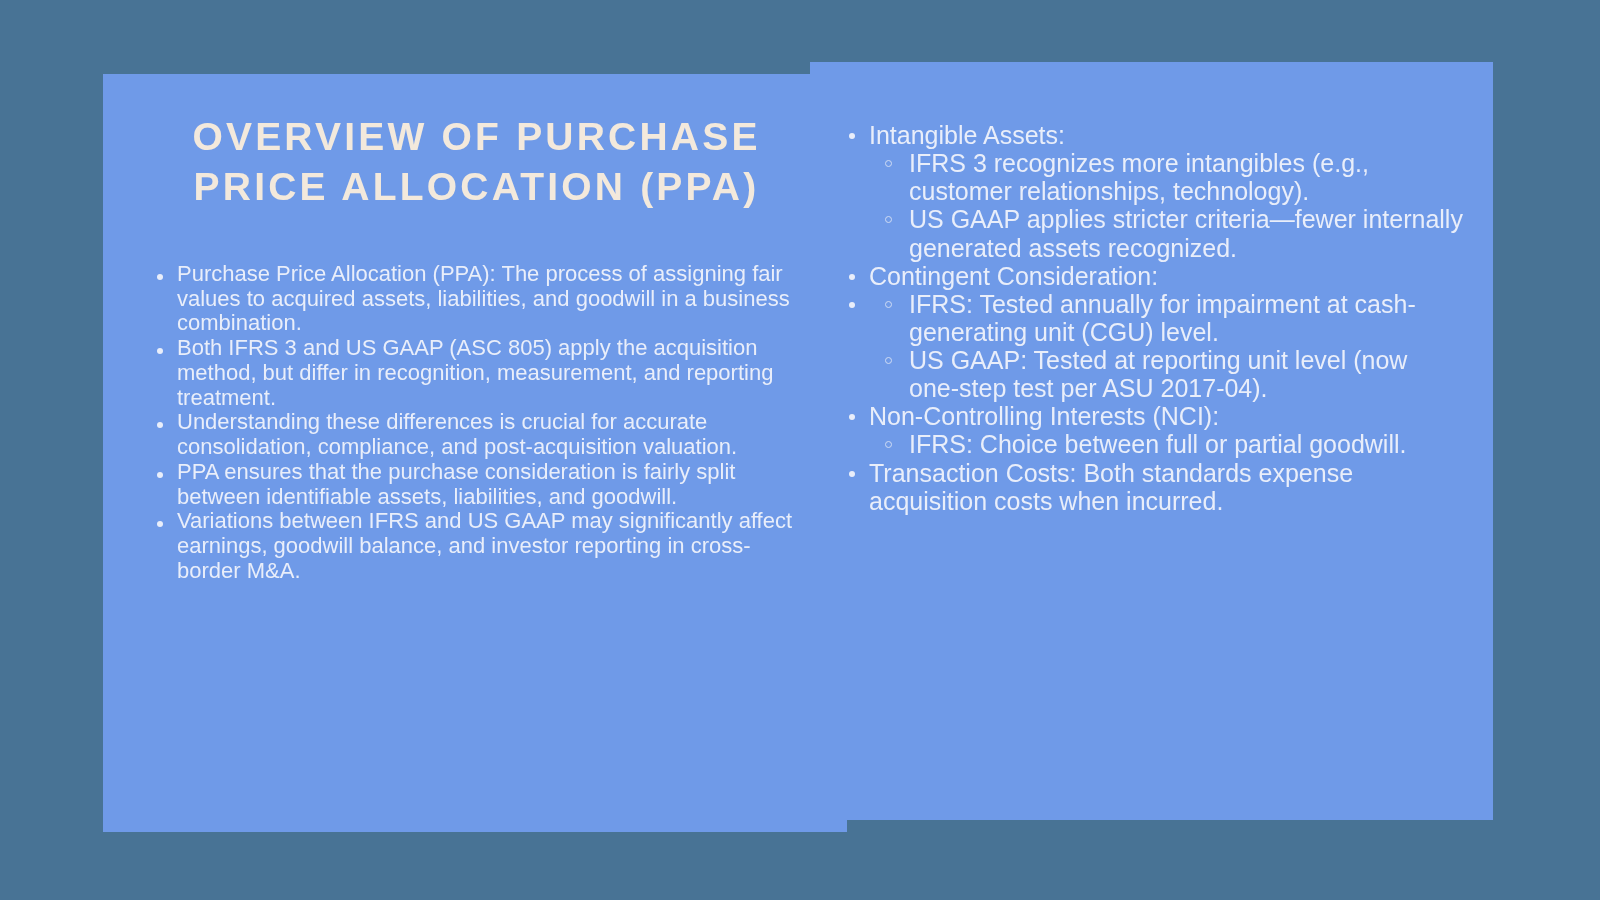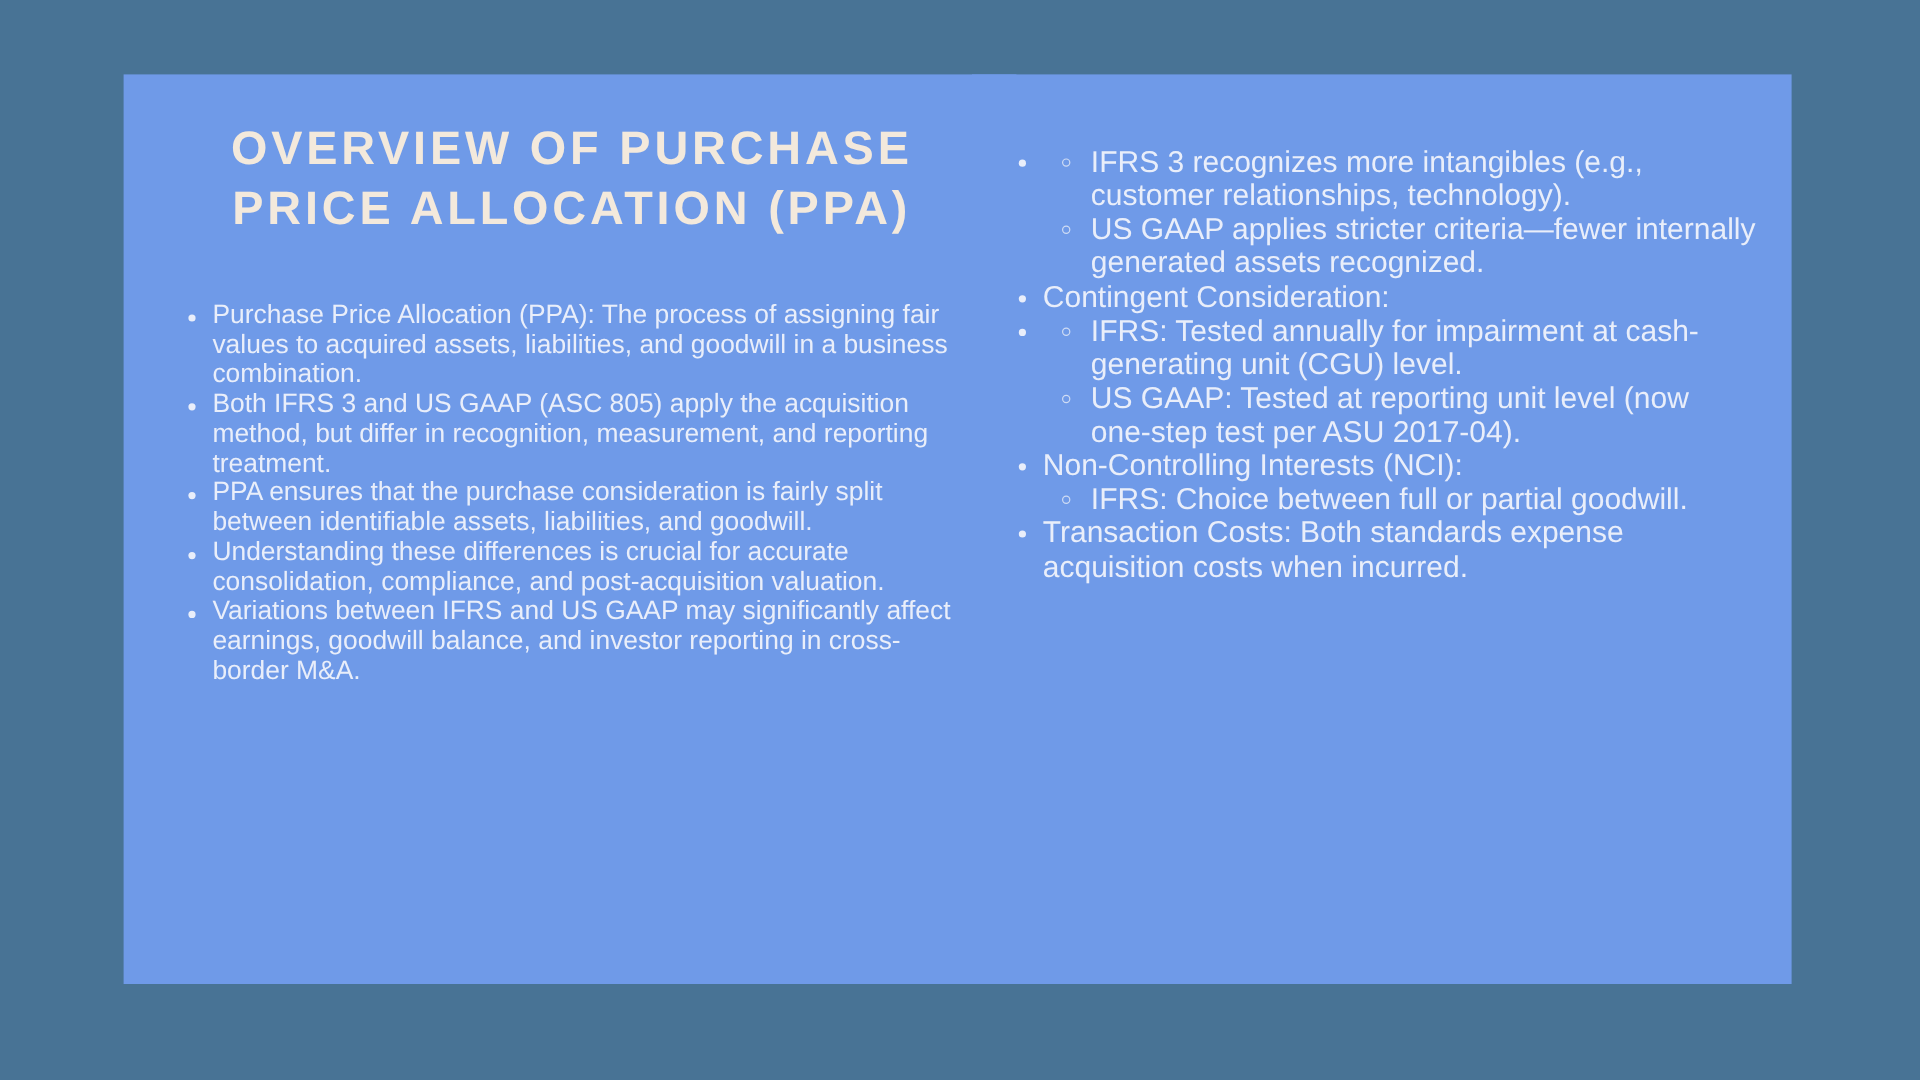--- a/index.html
+++ b/index.html
@@ -27,20 +27,21 @@
     height: 758px;
     background: #6f9ae8;
     box-sizing: border-box;
     overflow: hidden;
   }
 
   .panel-left {
     left: 103px;
     width: 744px;
     padding: 38px 44px 20px 47px;
+    margin-top: 12px;
   }
 
   .panel-right {
     left: 810px;
     width: 683px;
     padding: 38px 30px 20px 32px;
   }
 
   .panel-title {
     color: #f3e9dc;
@@ -139,34 +140,35 @@
   <section class="panel panel-left">
     <h1 class="panel-title">Overview of Purchase Price Allocation (PPA)</h1>
     <ul class="bullets" id="list-0">
         <li class="bullet-l1">
           <span class="btext">Purchase Price Allocation (PPA): The process of assigning fair values to acquired assets, liabilities, and goodwill in a business combination.</span>
         </li>
         <li class="bullet-l1">
           <span class="btext">Both IFRS 3 and US GAAP (ASC 805) apply the acquisition method, but differ in recognition, measurement, and reporting treatment.</span>
         </li>
         <li class="bullet-l1">
+          <span class="btext">Understanding these differences is crucial for accurate consolidation, compliance, and post-acquisition valuation.</span>
+        </li>
+        <li class="bullet-l1">
           <span class="btext">PPA ensures that the purchase consideration is fairly split between identifiable assets, liabilities, and goodwill.</span>
-        </li>
-        <li class="bullet-l1">
-          <span class="btext">Understanding these differences is crucial for accurate consolidation, compliance, and post-acquisition valuation.</span>
         </li>
         <li class="bullet-l1">
           <span class="btext">Variations between IFRS and US GAAP may significantly affect earnings, goodwill balance, and investor reporting in cross-border M&amp;A.</span>
         </li>
       </ul>
   </section>
 
   <section class="panel panel-right">
     <ul class="bullets" id="list-1">
         <li class="bullet-l1">
+          <span class="btext">Intangible Assets:</span>
           <ul class="sublist">
             <li class="bullet-l2">
               <span class="btext">IFRS 3 recognizes more intangibles (e.g., customer relationships, technology).</span>
             </li>
             <li class="bullet-l2">
               <span class="btext">US GAAP applies stricter criteria—fewer internally generated assets recognized.</span>
             </li>
           </ul>
         </li>
         <li class="bullet-l1">

